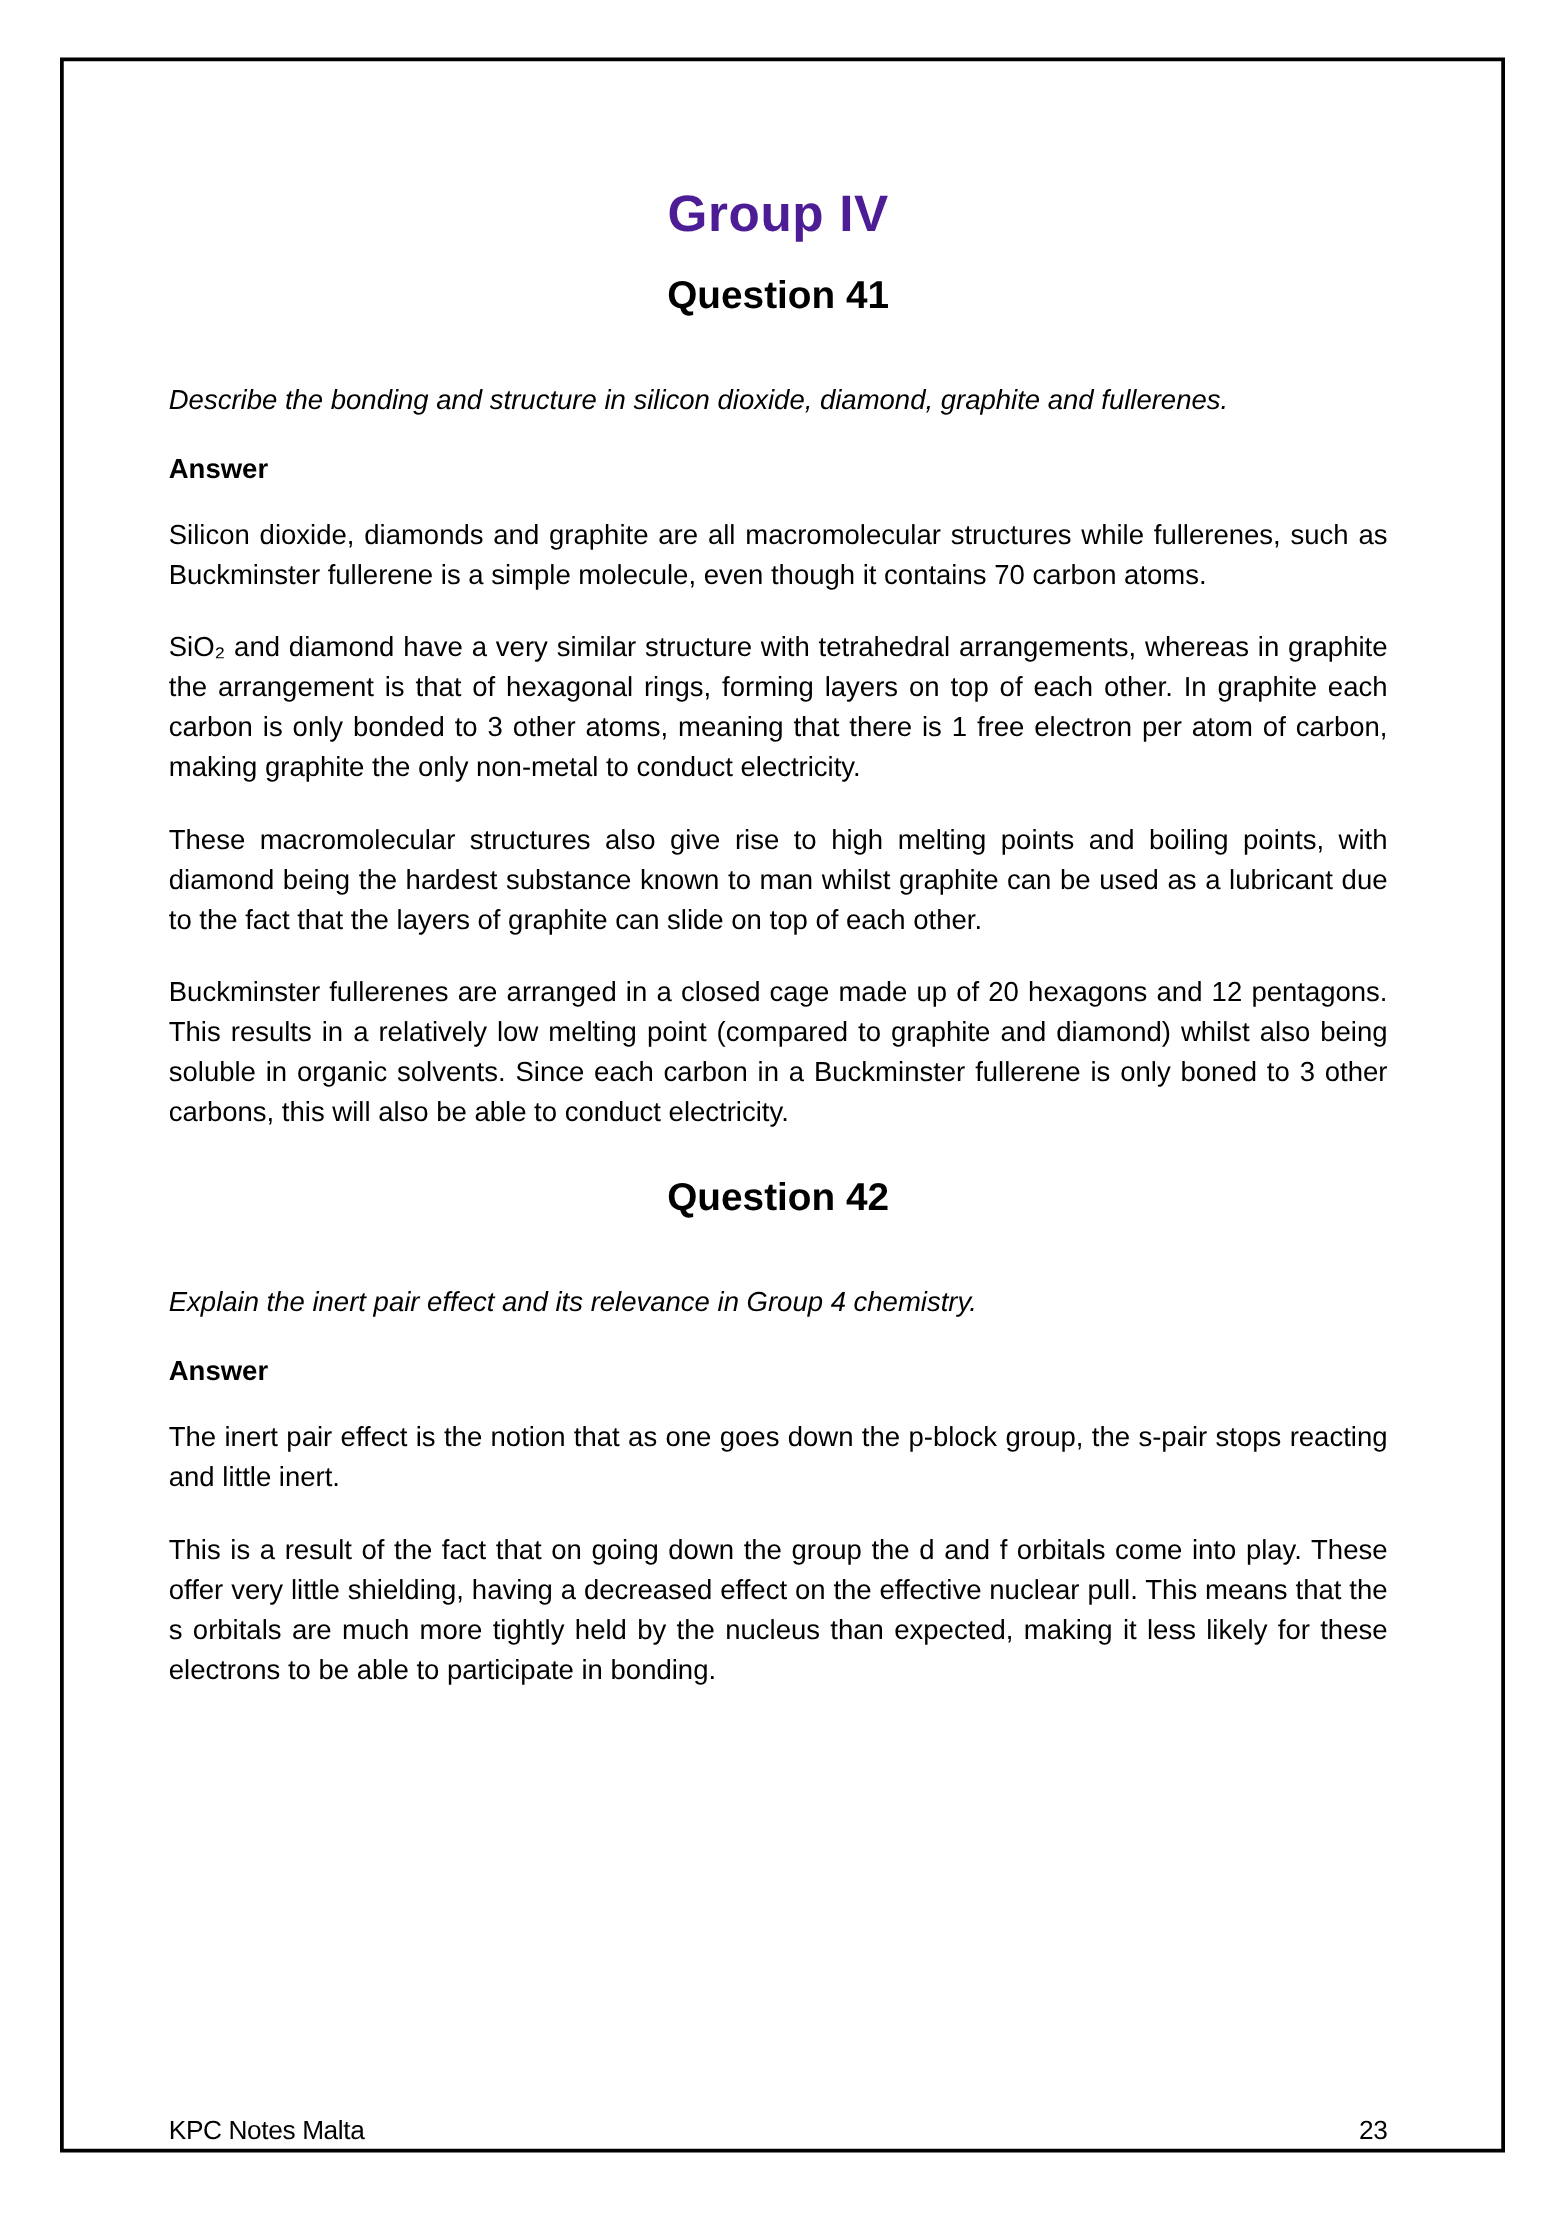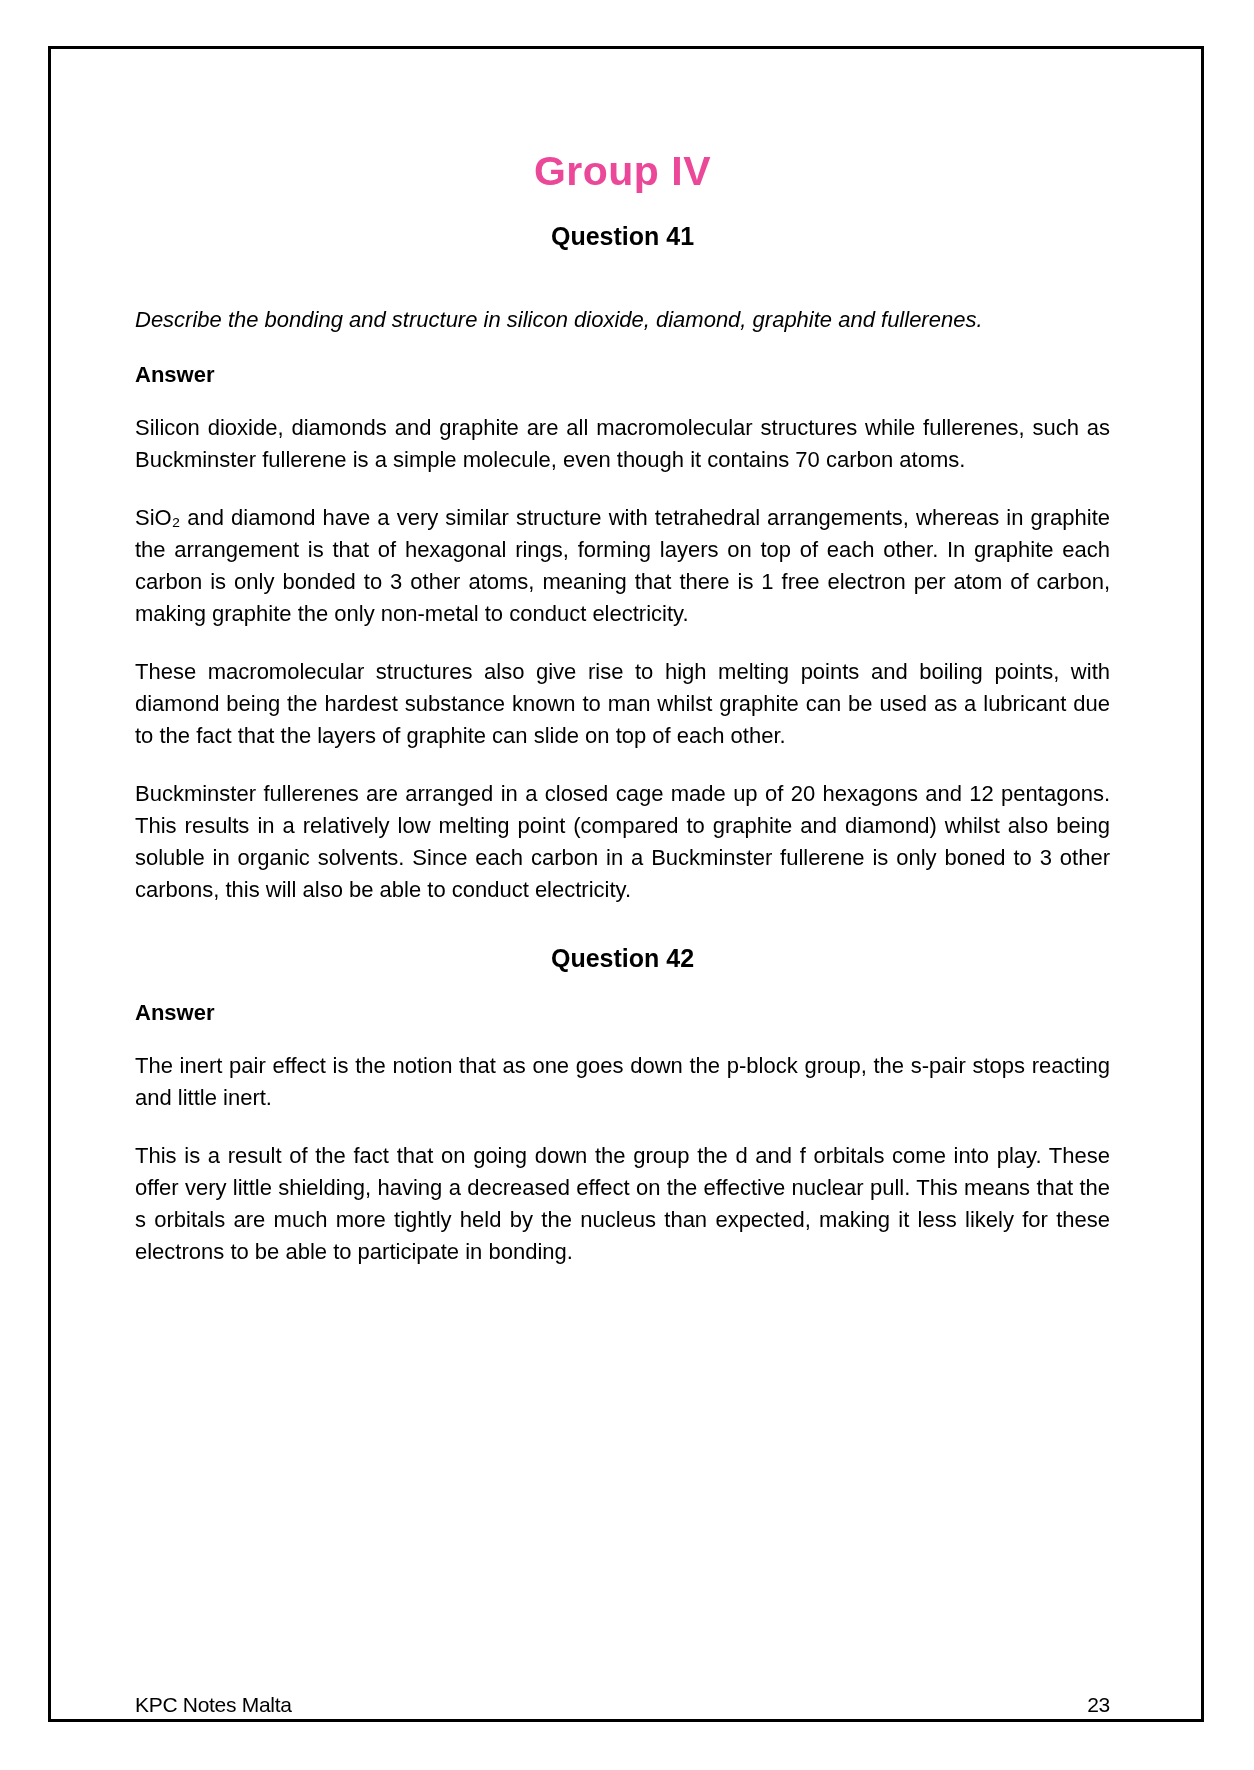--- a/index.html
+++ b/index.html
@@ -25,21 +25,21 @@
   h1.page-title {
     margin-top: 145px;
     font-size: 41px;
     line-height: 50px;
     font-weight: 700;
     text-align: center;
     letter-spacing: 0.5px;
   }
   h2.question-heading {
     margin-top: 24px;
-    font-size: 25px;
+    font-size: 31px;
     line-height: 32px;
     font-weight: 700;
     text-align: center;
   }
   p.question-text {
     margin-top: 52px;
     font-style: italic;
     font-size: 22px;
     line-height: 32px;
     text-align: justify;
@@ -69,34 +69,35 @@
     letter-spacing: -0.3px;
   }
 </style>
 </head>
 <body>
 
 <div class="page-border"></div>
 
 <main class="content">
 
-  <h1 class="page-title" style="color: #ec4899;">Group IV</h1>
+  <h1 class="page-title" style="color: #4c1d95;">Group IV</h1>
 
   <section class="question-section question-section-1">
     <h2 class="question-heading">Question 41</h2>
     <p class="question-text">Describe the bonding and structure in silicon dioxide, diamond, graphite and fullerenes.</p>
     <p class="answer-label">Answer</p>
     <p class="body-paragraph">Silicon dioxide, diamonds and graphite are all macromolecular structures while fullerenes, such as Buckminster fullerene is a simple molecule, even though it contains 70 carbon atoms.</p>
     <p class="body-paragraph">SiO₂ and diamond have a very similar structure with tetrahedral arrangements, whereas in graphite the arrangement is that of hexagonal rings, forming layers on top of each other. In graphite each carbon is only bonded to 3 other atoms, meaning that there is 1 free electron per atom of carbon, making graphite the only non-metal to conduct electricity.</p>
     <p class="body-paragraph">These macromolecular structures also give rise to high melting points and boiling points, with diamond being the hardest substance known to man whilst graphite can be used as a lubricant due to the fact that the layers of graphite can slide on top of each other.</p>
     <p class="body-paragraph">Buckminster fullerenes are arranged in a closed cage made up of 20 hexagons and 12 pentagons. This results in a relatively low melting point (compared to graphite and diamond) whilst also being soluble in organic solvents. Since each carbon in a Buckminster fullerene is only boned to 3 other carbons, this will also be able to conduct electricity.</p>
   </section>
 
   <section class="question-section question-section-2">
     <h2 class="question-heading">Question 42</h2>
+    <p class="question-text">Explain the inert pair effect and its relevance in Group 4 chemistry.</p>
     <p class="answer-label">Answer</p>
     <p class="body-paragraph">The inert pair effect is the notion that as one goes down the p-block group, the s-pair stops reacting and little inert.</p>
     <p class="body-paragraph">This is a result of the fact that on going down the group the d and f orbitals come into play. These offer very little shielding, having a decreased effect on the effective nuclear pull. This means that the s orbitals are much more tightly held by the nucleus than expected, making it less likely for these electrons to be able to participate in bonding.</p>
   </section>
 
 </main>
 
 <footer class="footer">
   <span>KPC Notes Malta</span>
   <span>23</span>

